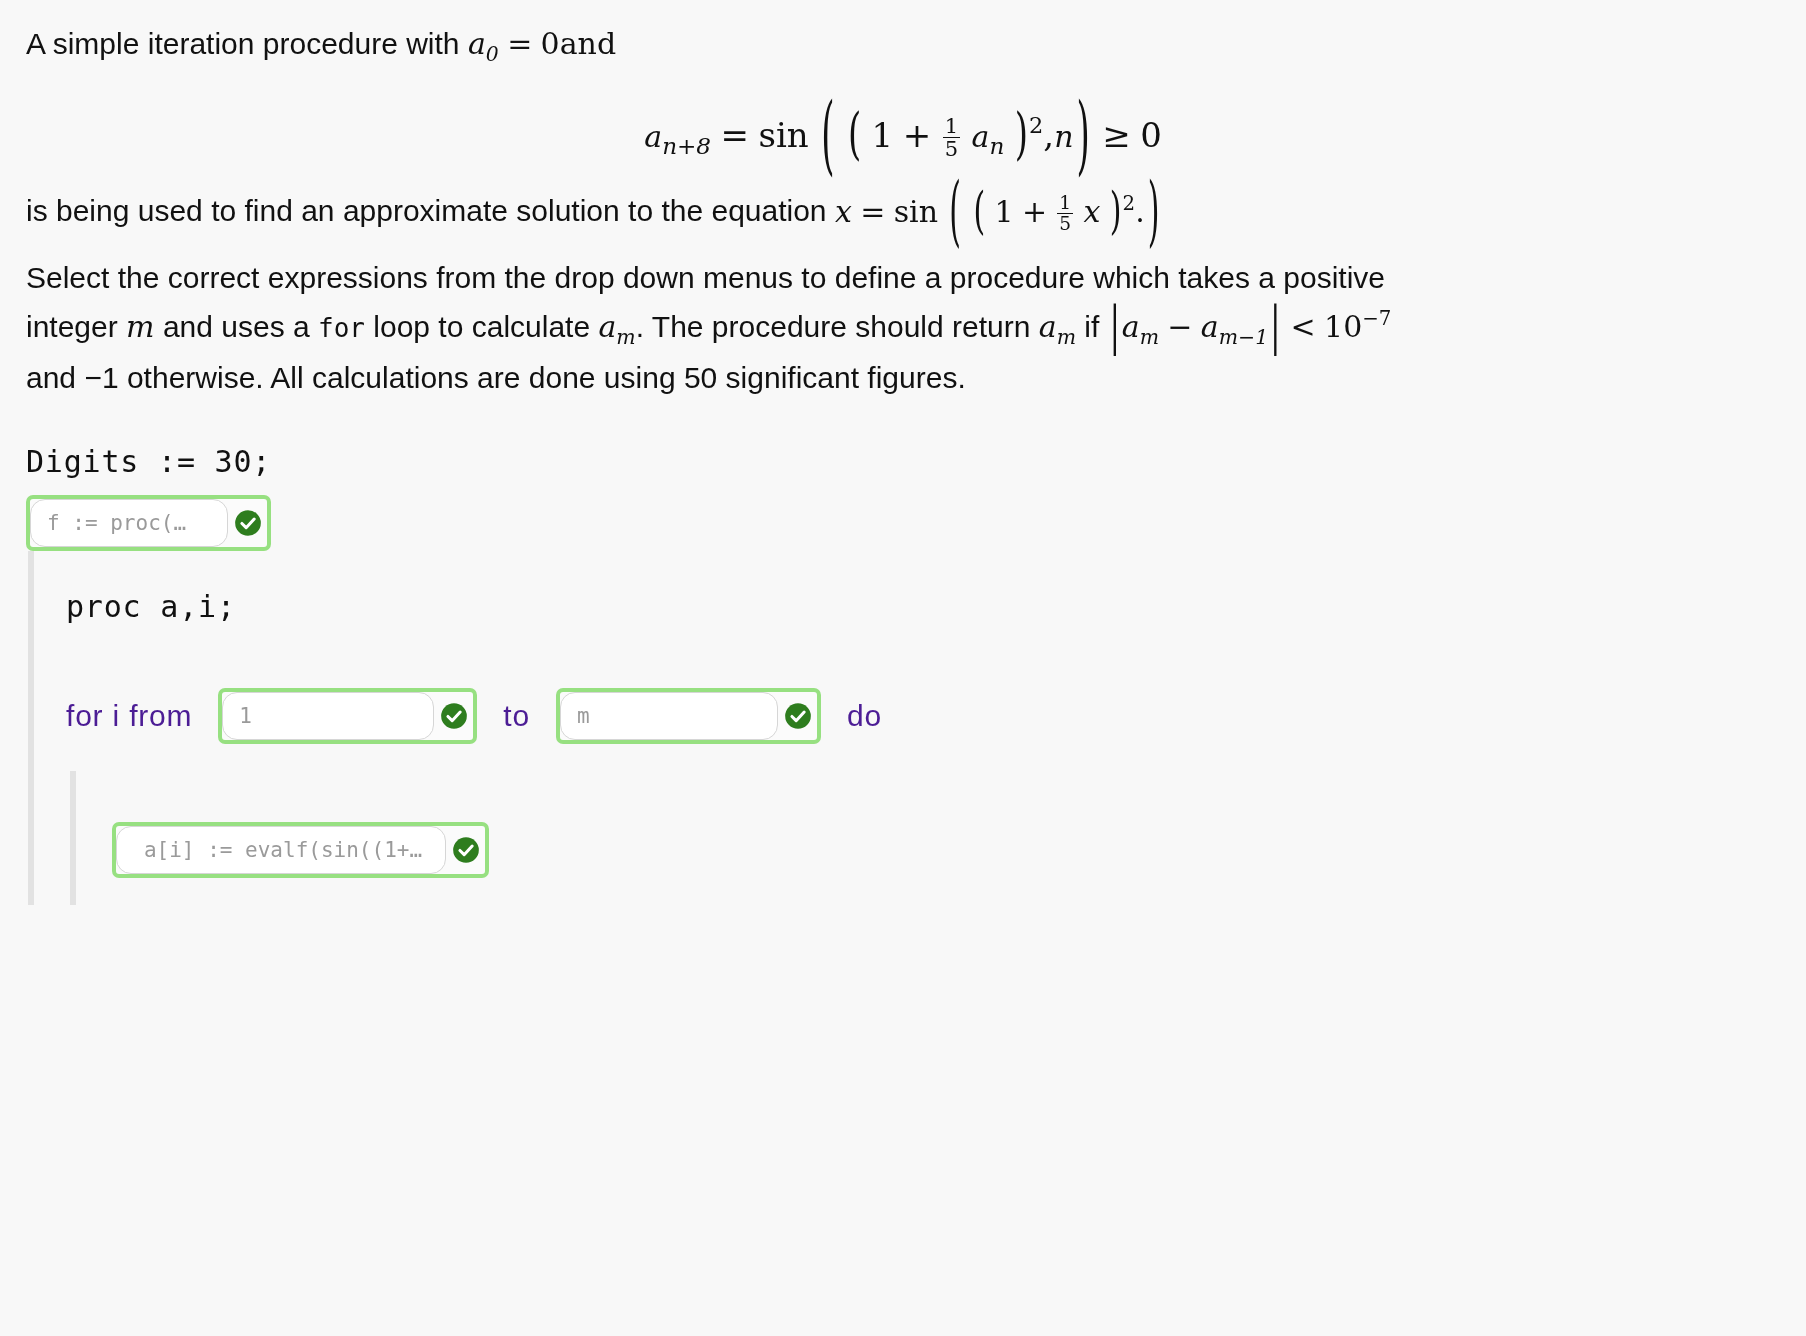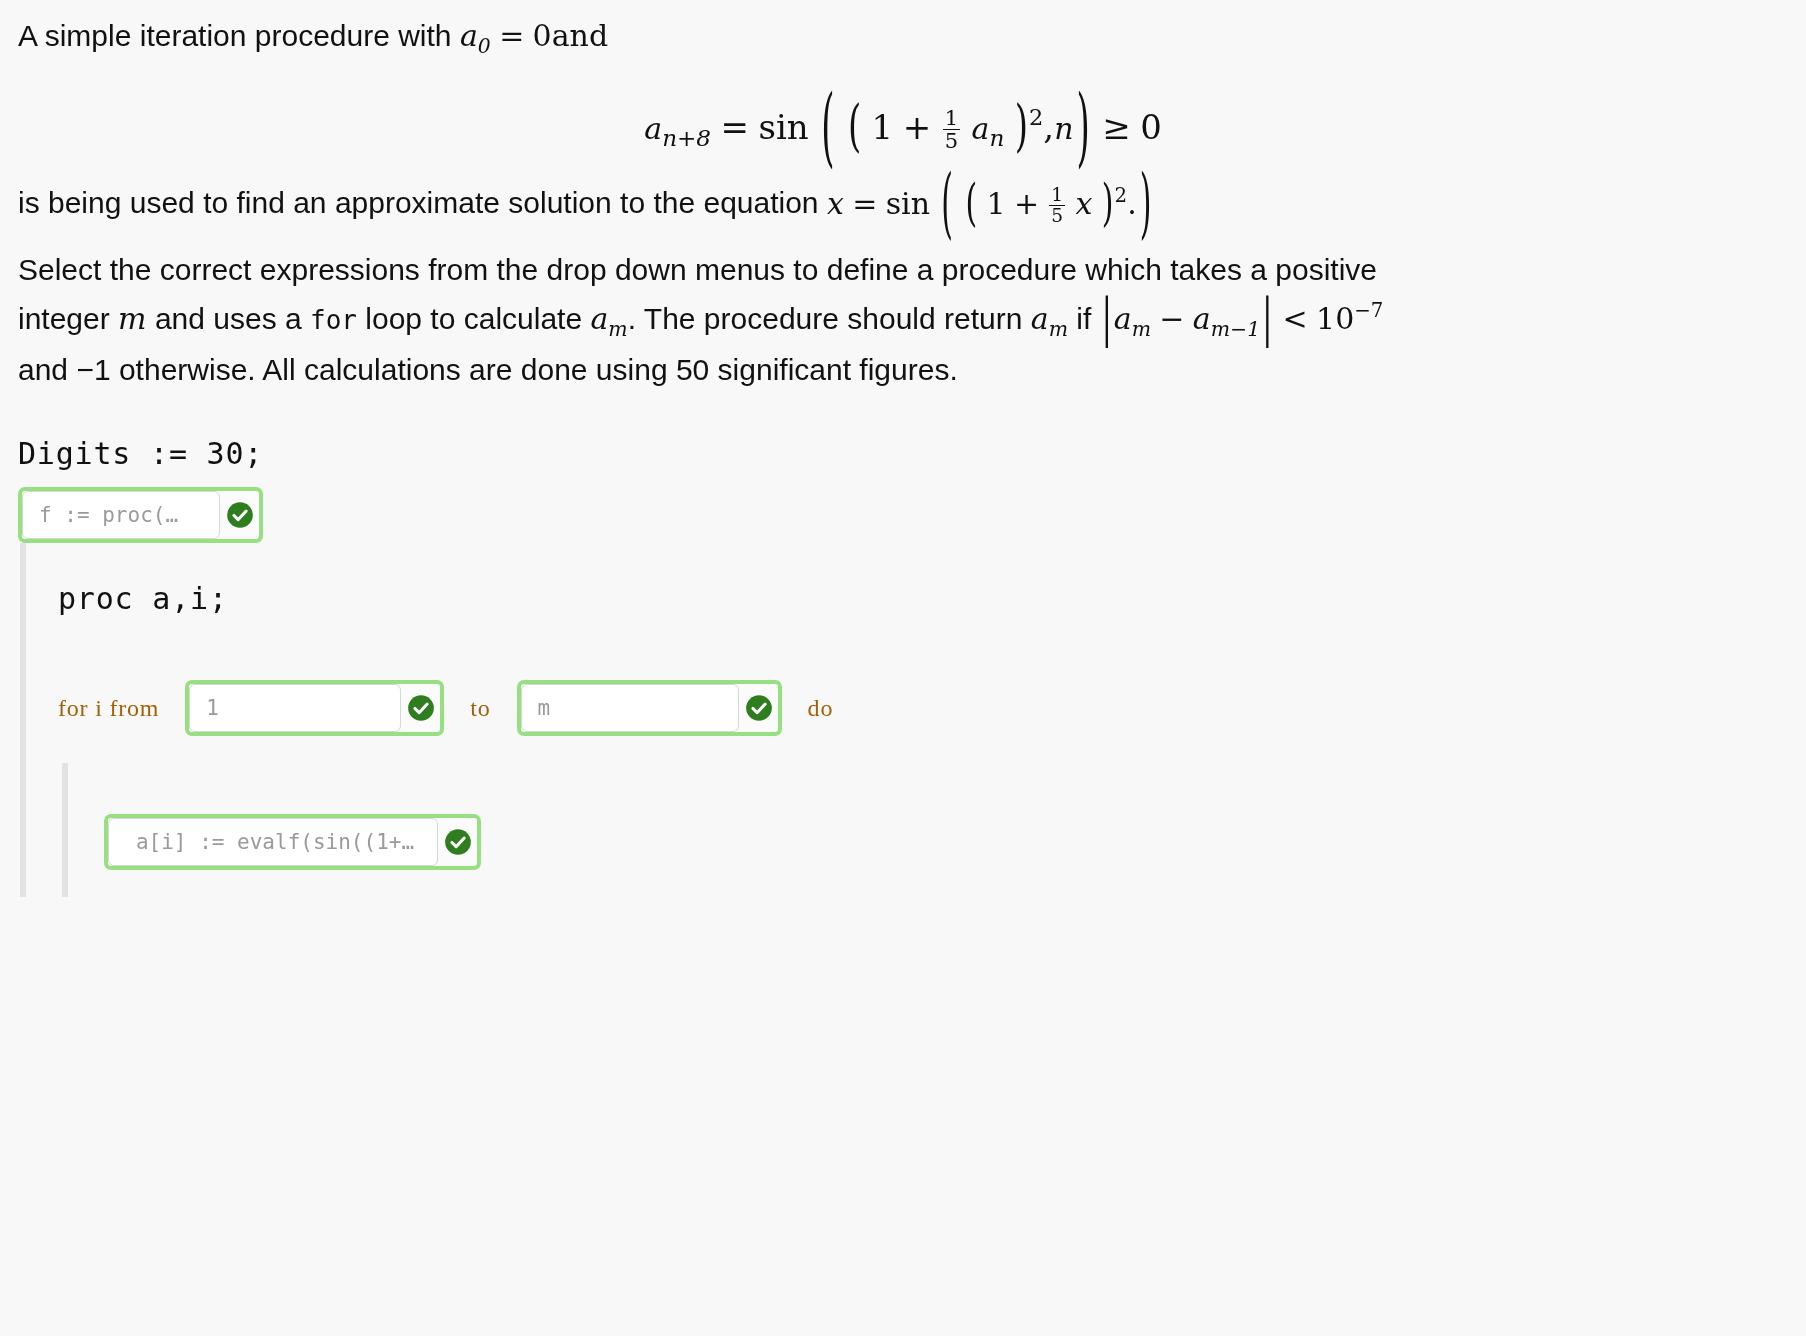--- a/index.html
+++ b/index.html
@@ -13,21 +13,21 @@
     overflow: hidden;
     font-family: "Liberation Sans", sans-serif;
     color: #1a1a1a;
     position: relative;
   }
   .page {
     position: relative;
     width: 1806px;
     height: 972px;
     background: #f8f8f8;
-    padding: 0;
+    padding: 8px;
     box-sizing: border-box;
   }
 
   
   .prose {
     font-size: 30px;
     line-height: 1.62;
     color: #111;
     padding: 12px 18px 0 18px;
   }
@@ -178,21 +178,21 @@
     box-sizing: border-box;
     height: 56px;
     vertical-align: middle;
   }
   .dd-field {
     display: flex;
     align-items: center;
     height: 48px;
     background: #ffffff;
     border: 1px solid #d6d6d6;
-    border-radius: 6px;
+    border-radius: 15px;
     padding: 0 12px 0 16px;
     box-sizing: border-box;
     margin: 0;
     overflow: hidden;
   }
   .dd-value {
     font-family: "DejaVu Sans Mono", "Liberation Mono", monospace;
     font-size: 21px;
     color: #9a9a9a;
     white-space: nowrap;
@@ -208,23 +208,23 @@
   }
 
   
   .dd-proc { }
   .dd-proc .dd-field { width: 198px; }
   .dd-from .dd-field { width: 212px; }
   .dd-to .dd-field { width: 218px; }
   .dd-body .dd-field { width: 330px; justify-content: center; }
 
   .kw {
-    font-family: Liberation Serif, serif;
-    font-size: 24px;
-    color: #a16207;
+    font-family: Liberation Sans, sans-serif;
+    font-size: 30px;
+    color: #4c1d95;
     letter-spacing: 0.8px;
   }
   .gap-m { display: inline-block; width: 26px; }
 </style>
 </head>
 <body>
 
 <div class="page">
 
   <div class="prose">

